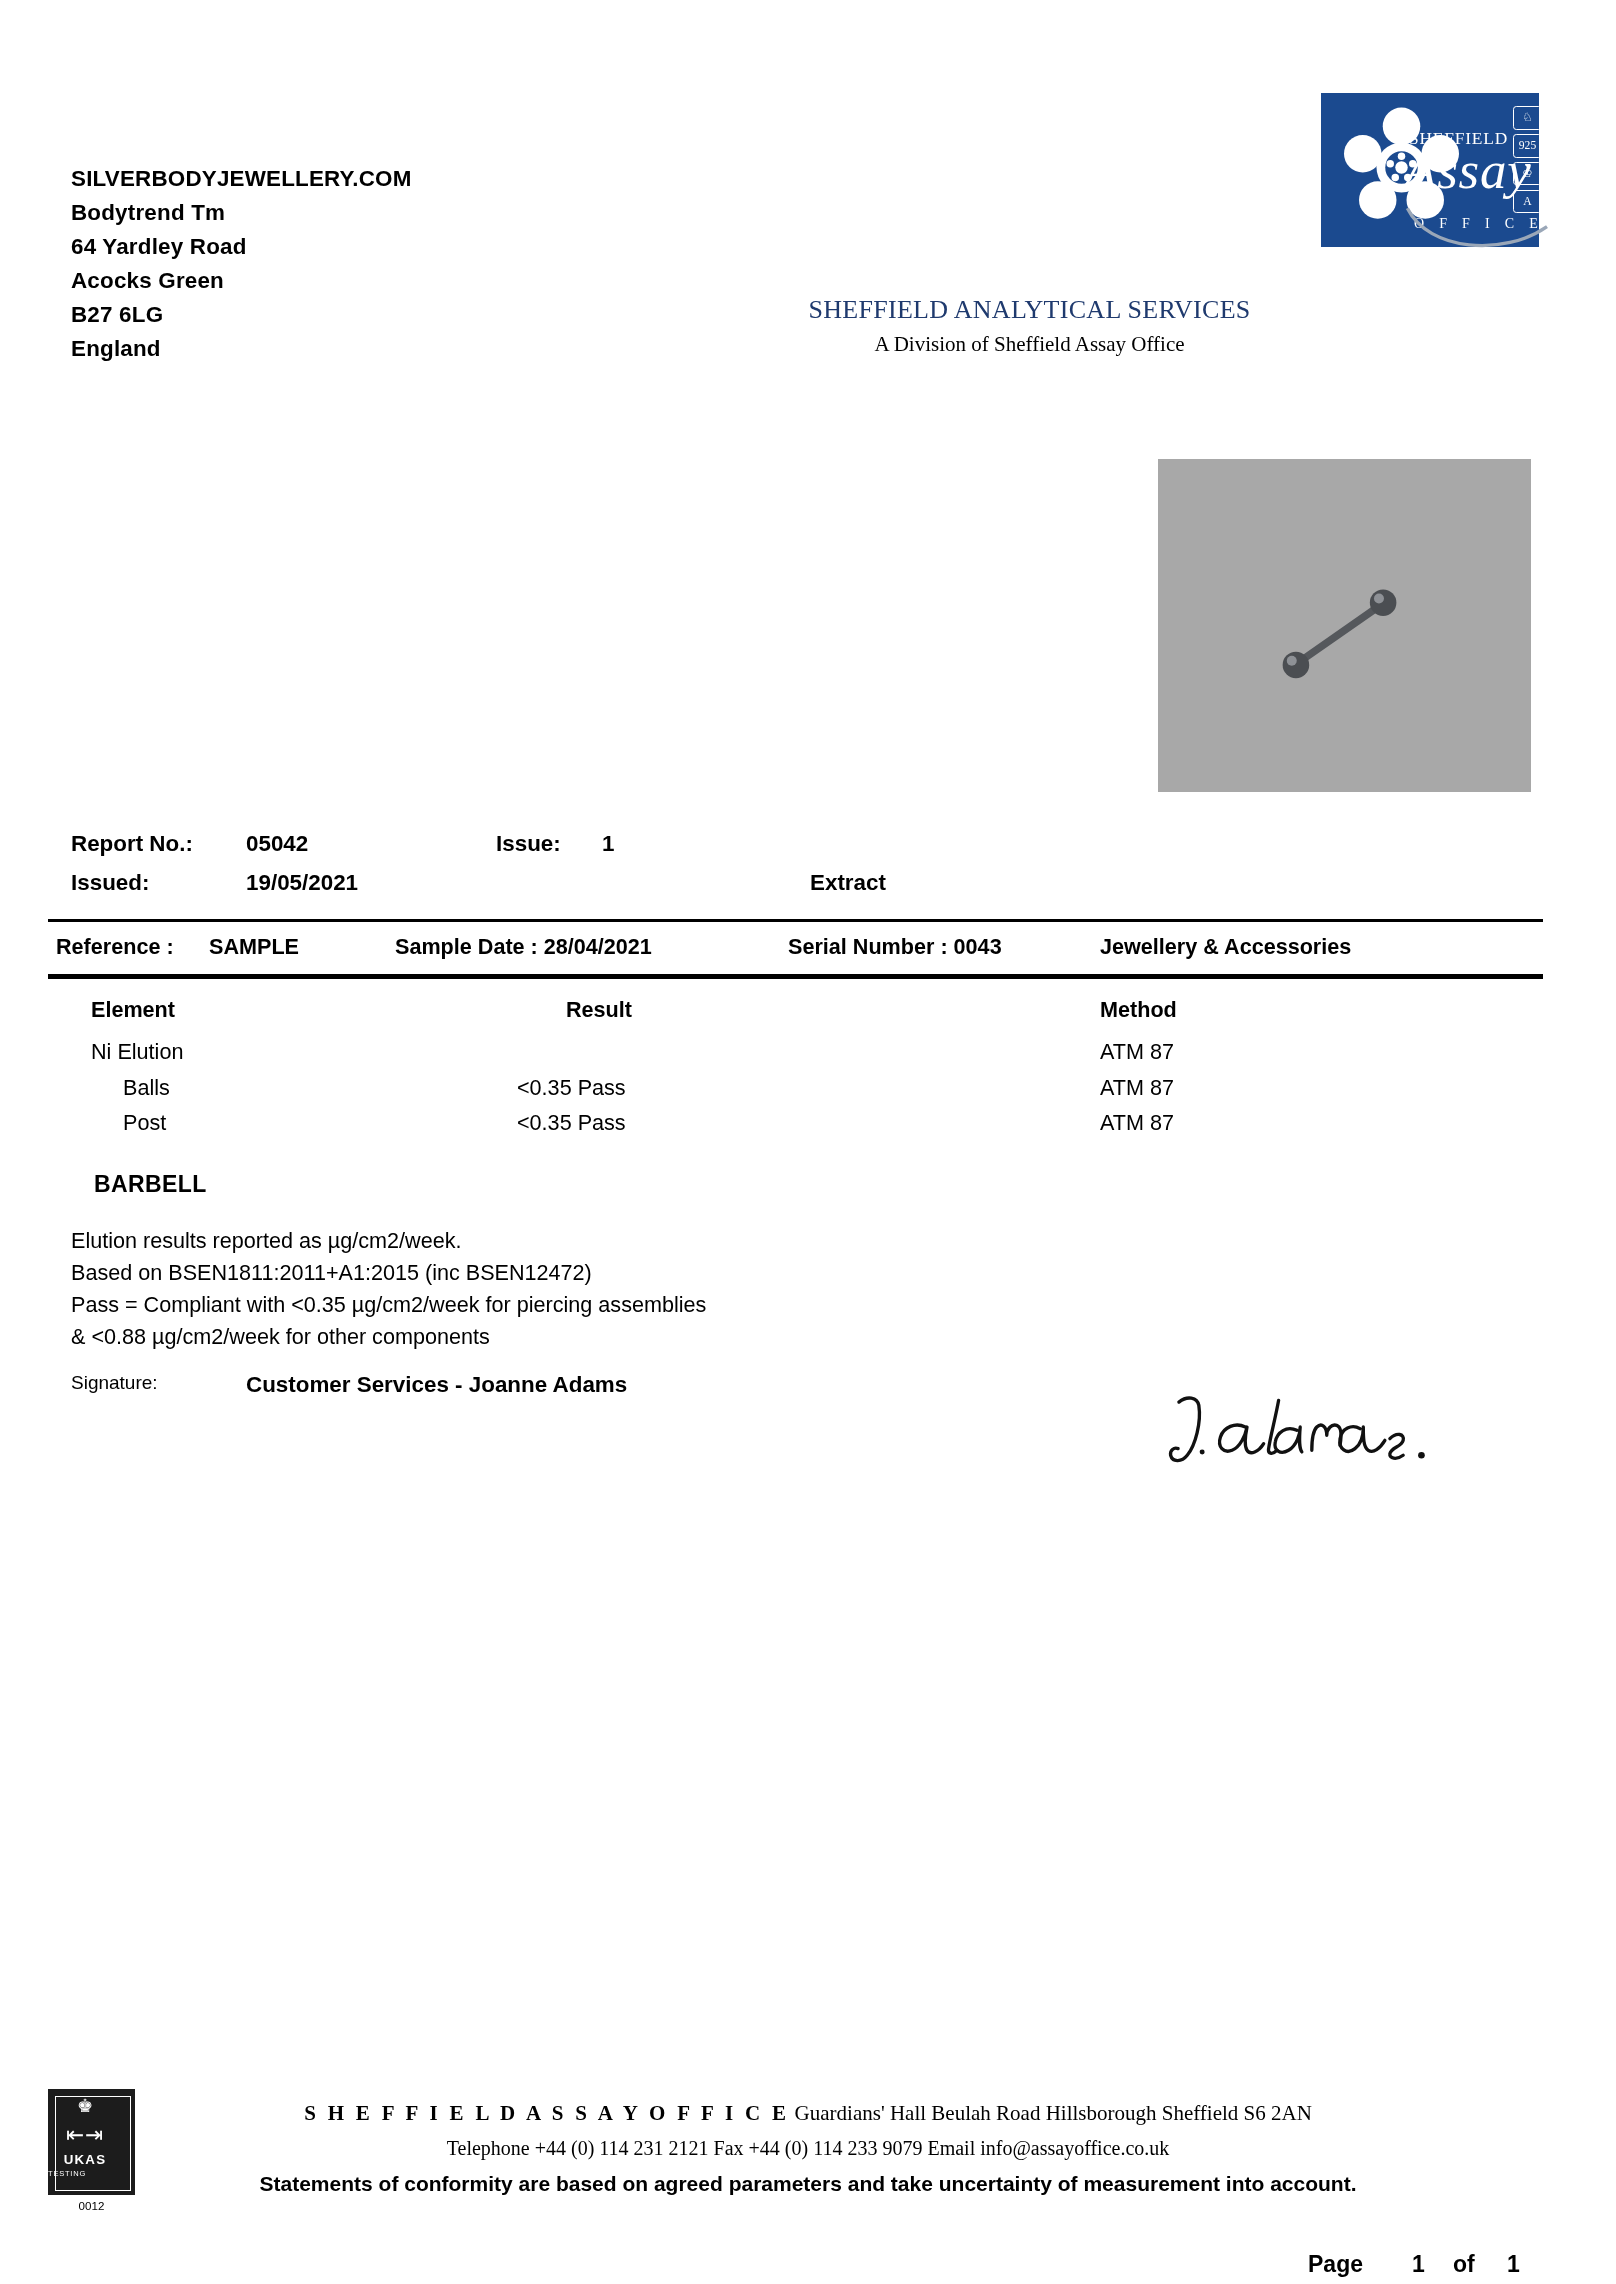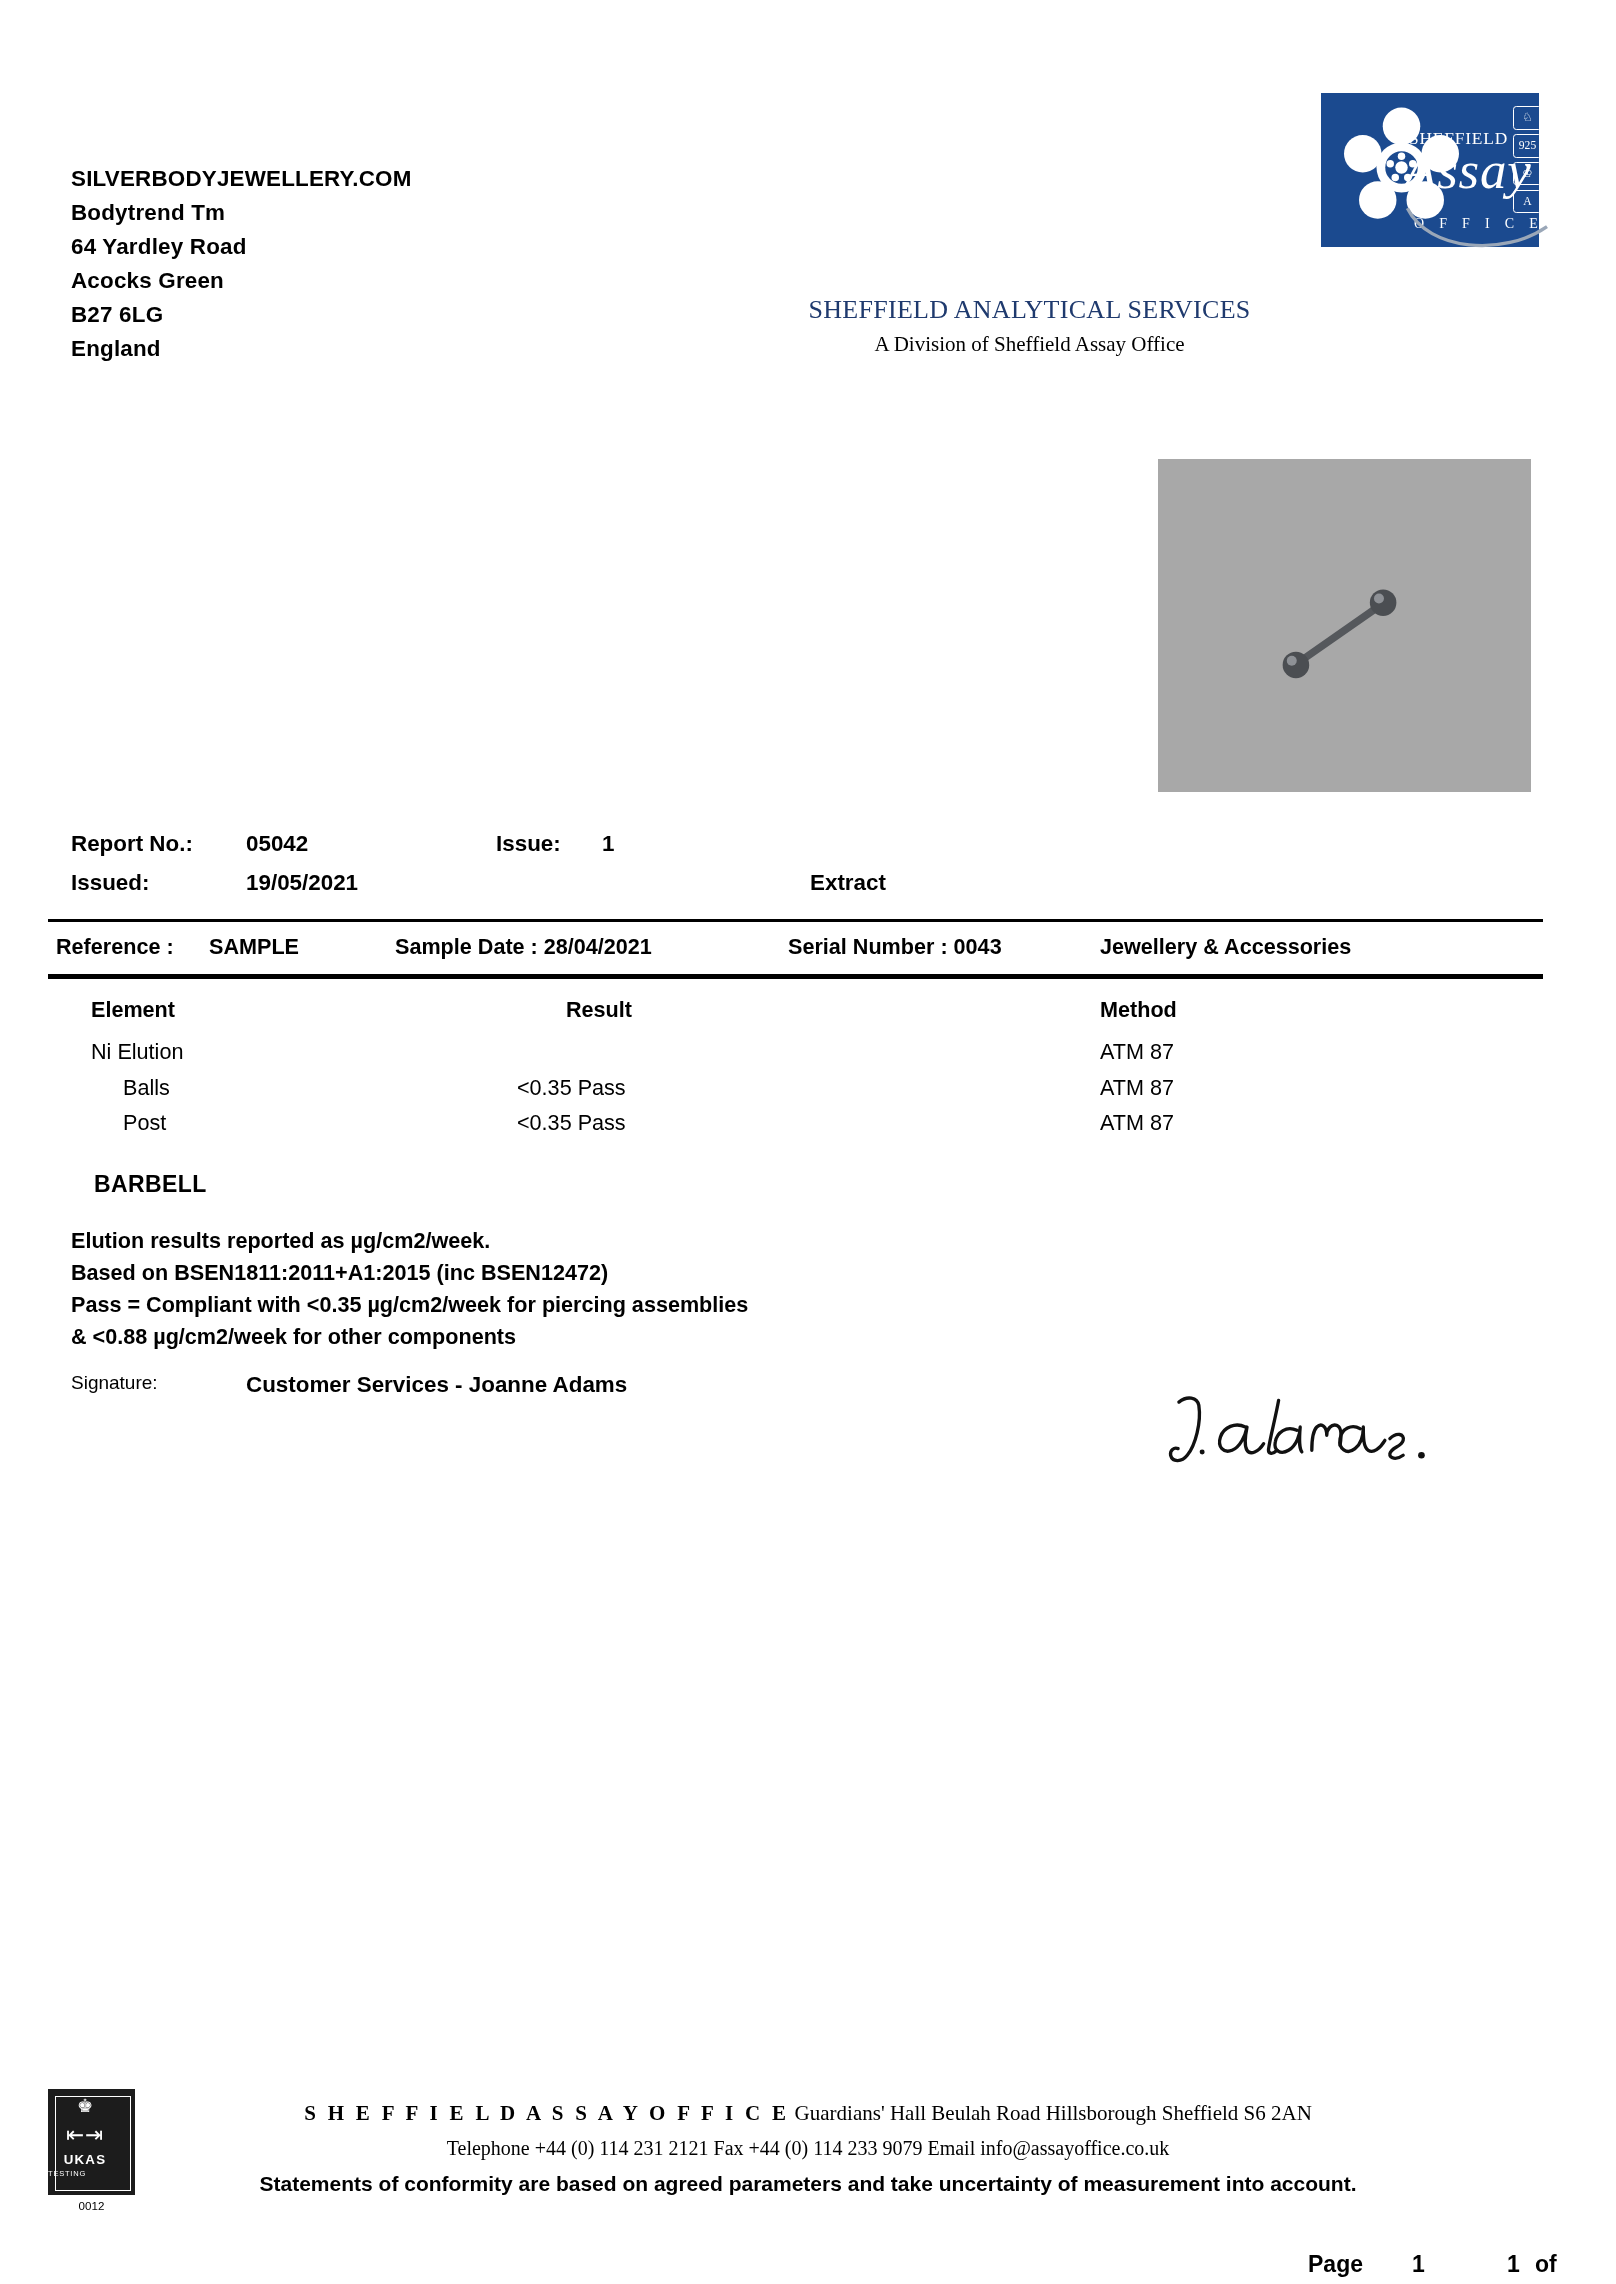--- a/index.html
+++ b/index.html
@@ -198,21 +198,21 @@
     font-weight: bold;
     font-size: 23px;
     letter-spacing: 0.4px;
   }
 
   
   .notes {
     position: absolute;
     left: 71px;
     top: 1225px;
-    font-weight: bold;
+    font-weight: normal;
     font-size: 21.6px;
     line-height: 32px;
   }
   .notes div { white-space: nowrap; }
 
   .sig-label {
     position: absolute;
     left: 71px;
     top: 1372px;
     font-weight: normal;
@@ -325,21 +325,21 @@
   }
   .page-num {
     position: absolute;
     top: 2219px;
     font-weight: bold;
     font-size: 23px;
     margin-top: 32px;
   }
   .page-num-label { left: 1308px; }
   .page-num-cur   { left: 1412px; }
-  .page-num-of    { left: 1535px; text-align: right; }
+  .page-num-of    { left: 1453px; text-align: right; }
   .page-num-total { left: 1507px; }
 </style>
 </head>
 <body>
 
 <div class="page">
 
   <div class="customer-address">
     <div>SILVERBODYJEWELLERY.COM</div>
     <div>Bodytrend Tm</div>

